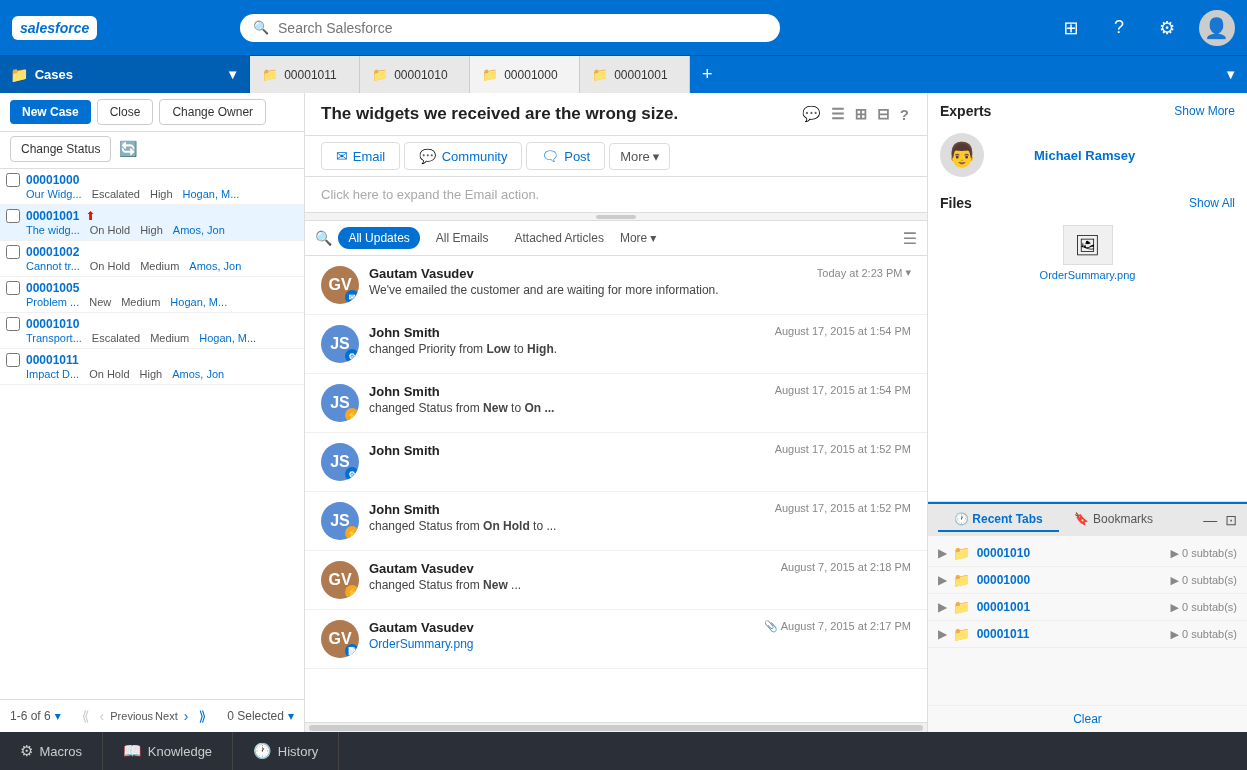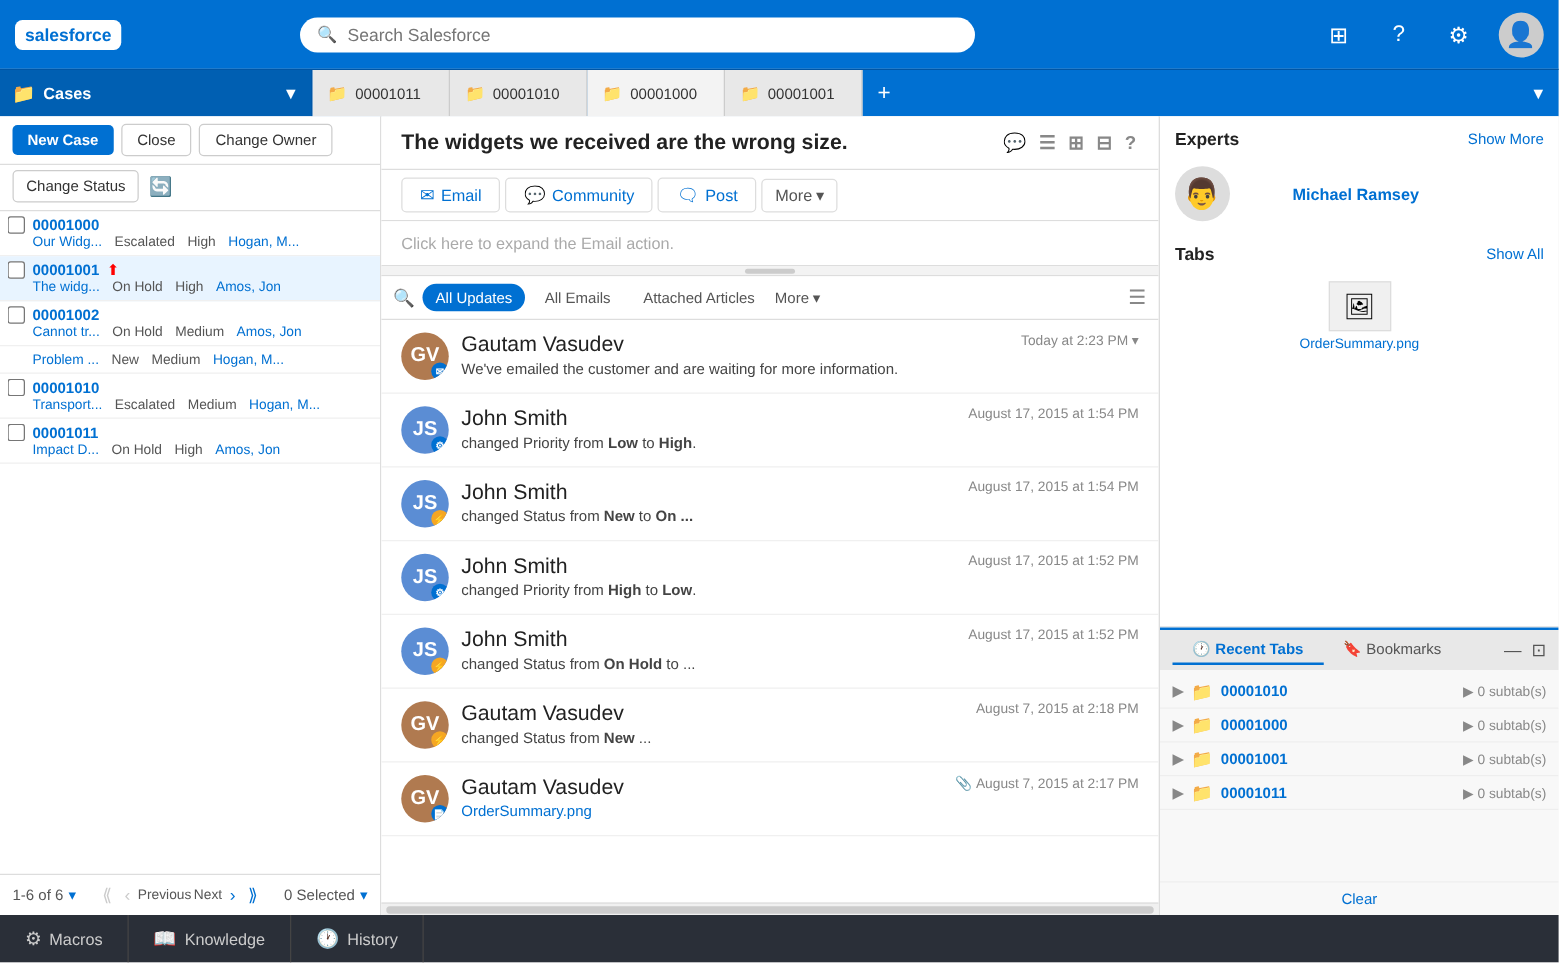--- a/index.html
+++ b/index.html
@@ -16,20 +16,21 @@
     }
     .top-nav .logo {
       background: white;
       border-radius: 6px;
       padding: 4px 8px;
       font-weight: bold;
       color: #0070d2;
       font-size: 14px;
       min-width: 80px;
       text-align: center;
+      font-style: italic;
     }
     .top-nav .search-bar {
       flex: 1;
       max-width: 540px;
       margin: 0 auto;
       display: flex;
       align-items: center;
       background: white;
       border-radius: 20px;
       padding: 6px 14px;
@@ -417,21 +418,21 @@
       display: flex;
       align-items: center;
       justify-content: center;
       font-size: 8px;
       color: white;
     }
     .badge-blue { background: #0070d2; }
     .badge-yellow { background: #f5a623; }
     .feed-content { flex: 1; }
     .feed-header { display: flex; justify-content: space-between; align-items: flex-start; }
-    .feed-author { font-weight: 400; font-size: 17px; color: #222; }
+    .feed-author { font-weight: 700; font-size: 13px; color: #222; }
     .feed-time { font-size: 11px; color: #888; display: flex; align-items: center; gap: 3px; }
     .feed-text { font-size: 12px; color: #444; margin-top: 2px; }
     .feed-text .bold { font-weight: 700; }
     .feed-text .link { color: #0070d2; cursor: pointer; }
 
     
     .right-panel {
       width: 320px;
       min-width: 320px;
       background: white;
@@ -730,20 +731,24 @@
           <span class="case-number">00001002</span>
         </div>
         <div class="case-details">
           <span class="case-desc">Cannot tr...</span>
           <span class="case-status">On Hold</span>
           <span class="case-priority">Medium</span>
           <span class="case-owner">Amos, Jon</span>
         </div>
       </div>
       <div class="case-row">
+        <div class="case-row-header">
+          <input type="checkbox" class="case-checkbox" style="">
+          <span class="case-number">00001005</span>
+        </div>
         <div class="case-details">
           <span class="case-desc">Problem ...</span>
           <span class="case-status">New</span>
           <span class="case-priority">Medium</span>
           <span class="case-owner">Hogan, M...</span>
         </div>
       </div>
       <div class="case-row">
         <div class="case-row-header">
           <input type="checkbox" class="case-checkbox" style="">
@@ -890,21 +895,20 @@
       <div class="feed-item">
         <div class="feed-avatar" style="background: #5b8dd4; font-size: 16px; color: white; font-weight: bold;">
           JS
           <div class="feed-avatar-badge badge-blue">⚙</div>
         </div>
         <div class="feed-content">
           <div class="feed-header">
             <span class="feed-author">John Smith</span>
             <span class="feed-time">August 17, 2015 at 1:52 PM</span>
           </div>
-          <div class="feed-text">changed Priority from <span class="bold">High</span> to <span class="bold">Low</span>.</div>
         </div>
       </div>
 
       <div class="feed-item">
         <div class="feed-avatar" style="background: #5b8dd4; font-size: 16px; color: white; font-weight: bold;">
           JS
           <div class="feed-avatar-badge badge-yellow">⚡</div>
         </div>
         <div class="feed-content">
           <div class="feed-header">
@@ -955,21 +959,21 @@
         <span class="experts-title">Experts</span>
         <span class="show-more-link">Show More</span>
       </div>
       <div class="expert-item">
         <div class="expert-avatar">👨</div>
         <span class="expert-name">Michael Ramsey</span>
       </div>
 
       <div class="files-section">
         <div class="files-header">
-          <span class="files-title">Tabs</span>
+          <span class="files-title">Files</span>
           <span class="show-all-link">Show All</span>
         </div>
         <div class="file-item">
           <div class="file-thumb">🖼</div>
           <span class="file-name">OrderSummary.png</span>
         </div>
       </div>
     </div>
 
     <div class="right-bottom">

